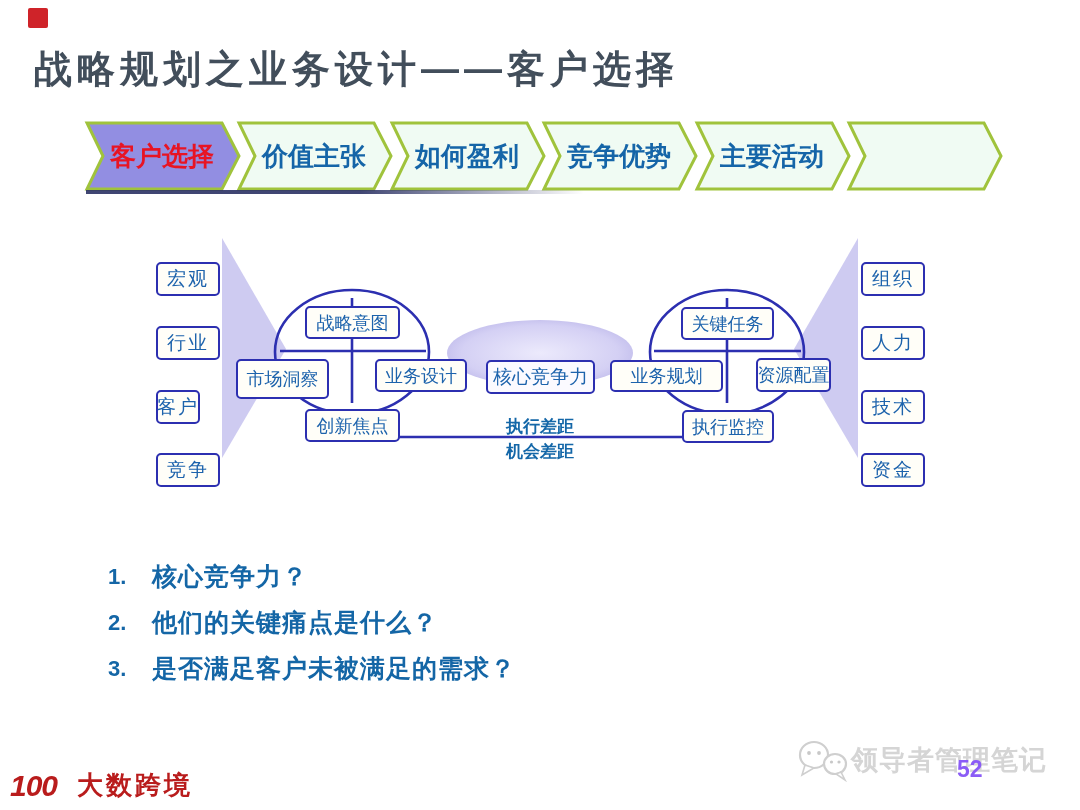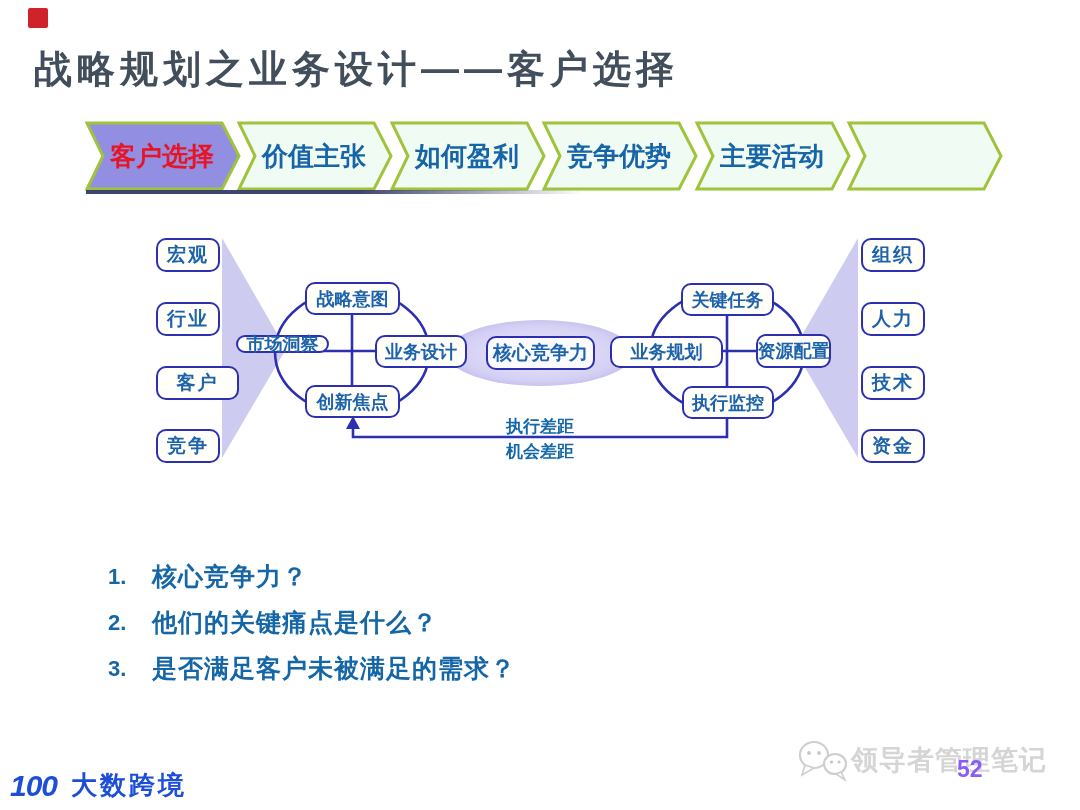--- a/index.html
+++ b/index.html
@@ -21,37 +21,37 @@
     background:linear-gradient(to right,rgba(30,37,90,.85) 55%,rgba(30,37,90,0));}
   .tab-label{
     position:absolute;top:0;width:122px;height:70px;line-height:70px;text-align:center;
     font-size:26px;font-weight:700;color:#1565a8;cursor:pointer;white-space:nowrap;
   }
   .tab-label.active{color:#e81423;}
   
   .diagram{position:absolute;left:0;top:0;width:1080px;height:810px;}
   .dsvg{position:absolute;left:0;top:225px;z-index:1;}
   .dbox{
-    position:absolute;z-index:2;background:#fffef8;border:2.5px solid #2c2fb0;border-radius:10px;
-    color:#1d63ac;font-weight:700;font-size:18px;display:flex;align-items:center;justify-content:center;
-    white-space:nowrap;box-sizing:border-box;
+    position:absolute;z-index:2;background:#fffef8;border:2.5px solid #2c2fb0;border-radius:5px;
+    color:#1d63ac;font-weight:400;font-size:18px;display:flex;align-items:center;justify-content:center;
+    white-space:nowrap;box-sizing:border-box;margin-top:24px;
   }
   .dbox.side{font-size:19px;letter-spacing:2px;}
   .dbox.core{background:#fbfaff;font-size:19px;}
   .gap-label{
     position:absolute;z-index:2;left:468px;width:144px;text-align:center;
     font-size:17px;font-weight:700;color:#1467a8;white-space:nowrap;
   }
   
   .questions{position:absolute;left:108px;top:0;width:700px;}
   .q-row{position:absolute;left:0;height:33px;display:flex;align-items:center;color:#1466a6;font-weight:700;white-space:nowrap;}
   .q-num{width:44px;font-size:22px;}
   .q-text{font-size:25px;letter-spacing:1px;}
   
-  .wm-left{position:absolute;left:10px;top:768px;display:flex;align-items:center;gap:14px;color:#1d4ed8;}
+  .wm-left{position:absolute;left:10px;top:768px;display:flex;align-items:center;gap:20px;color:#b91c1c;}
   .wm-logo100{font-size:30px;font-weight:700;font-style:italic;letter-spacing:-1px;}
   .wm-left-text{font-size:26px;font-weight:700;letter-spacing:3px;}
   .wm-right{position:absolute;left:795px;top:738px;display:flex;align-items:center;color:#d5d5d5;}
   .wm-right-text{font-size:27px;font-weight:700;letter-spacing:1px;white-space:nowrap;}
   .page-number{position:absolute;left:957px;top:756px;z-index:10;font-size:23px;font-weight:700;color:#8b5cf6;}
 </style>
 </head>
 <body>
 
 <div class="slide">
@@ -94,30 +94,30 @@
       <line x1="352" y1="73" x2="352" y2="178" stroke="#2c2fb0" stroke-width="2.6"></line>
       <line x1="280" y1="126" x2="426" y2="126" stroke="#2c2fb0" stroke-width="2.6"></line>
       <line x1="727" y1="73" x2="727" y2="178" stroke="#2c2fb0" stroke-width="2.6"></line>
       <line x1="654" y1="126" x2="801" y2="126" stroke="#2c2fb0" stroke-width="2.6"></line>
       <path d="M727,193 L727,212 L353,212 L353,202" fill="none" stroke="#2c2fb0" stroke-width="2.6"></path>
       <polygon points="353,191 346,204 360,204" fill="#2c2fb0"></polygon>
     </svg>
 
     <div class="dbox side" style="left:156px;top:238px;width:64px;height:34px">宏观</div>
     <div class="dbox side" style="left:156px;top:302px;width:64px;height:34px">行业</div>
-    <div class="dbox side" style="left:156px;top:366px;width:83px;height:34px">客户</div>
+    <div class="dbox side" style="left:156px;top:366px;width:44px;height:34px">客户</div>
     <div class="dbox side" style="left:156px;top:429px;width:64px;height:34px">竞争</div>
 
     <div class="dbox side" style="left:861px;top:238px;width:64px;height:34px">组织</div>
     <div class="dbox side" style="left:861px;top:302px;width:64px;height:34px">人力</div>
     <div class="dbox side" style="left:861px;top:366px;width:64px;height:34px">技术</div>
     <div class="dbox side" style="left:861px;top:429px;width:64px;height:34px">资金</div>
 
     <div class="dbox" style="left:305px;top:282px;width:95px;height:33px">战略意图</div>
-    <div class="dbox" style="left:236px;top:335px;width:93px;height:18px">市场洞察</div>
+    <div class="dbox" style="left:236px;top:335px;width:93px;height:40px">市场洞察</div>
     <div class="dbox" style="left:375px;top:335px;width:92px;height:33px">业务设计</div>
     <div class="dbox" style="left:305px;top:385px;width:95px;height:33px">创新焦点</div>
 
     <div class="dbox core" style="left:486px;top:336px;width:109px;height:34px">核心竞争力</div>
 
     <div class="dbox" style="left:681px;top:283px;width:93px;height:33px">关键任务</div>
     <div class="dbox" style="left:610px;top:336px;width:113px;height:32px">业务规划</div>
     <div class="dbox" style="left:756px;top:334px;width:75px;height:34px">资源配置</div>
     <div class="dbox" style="left:682px;top:386px;width:92px;height:33px">执行监控</div>
 

